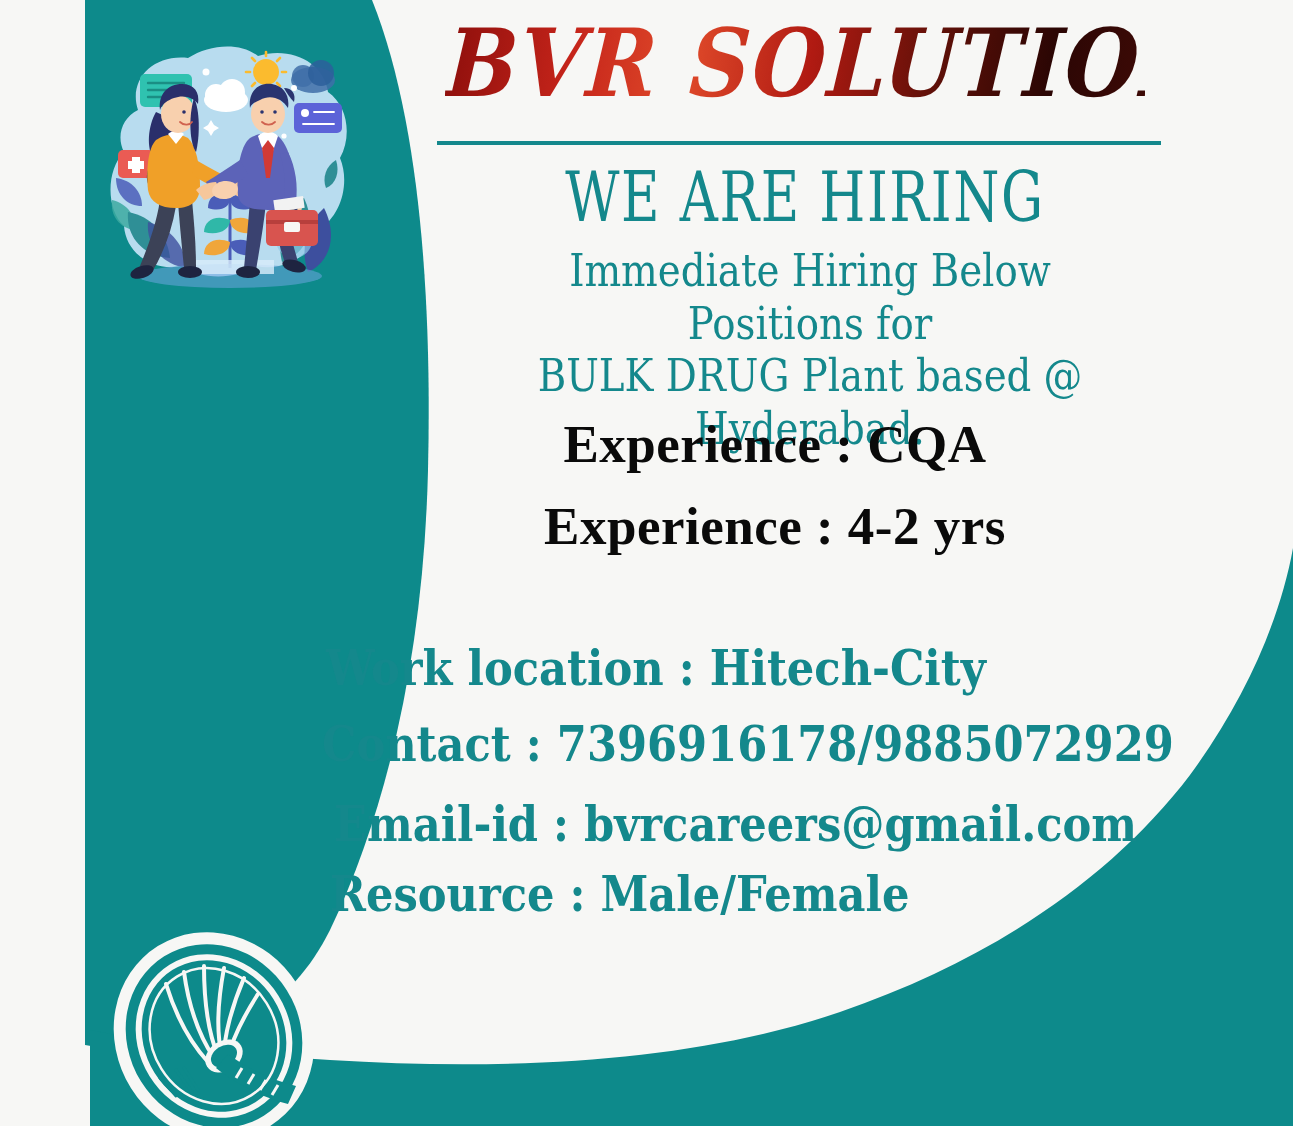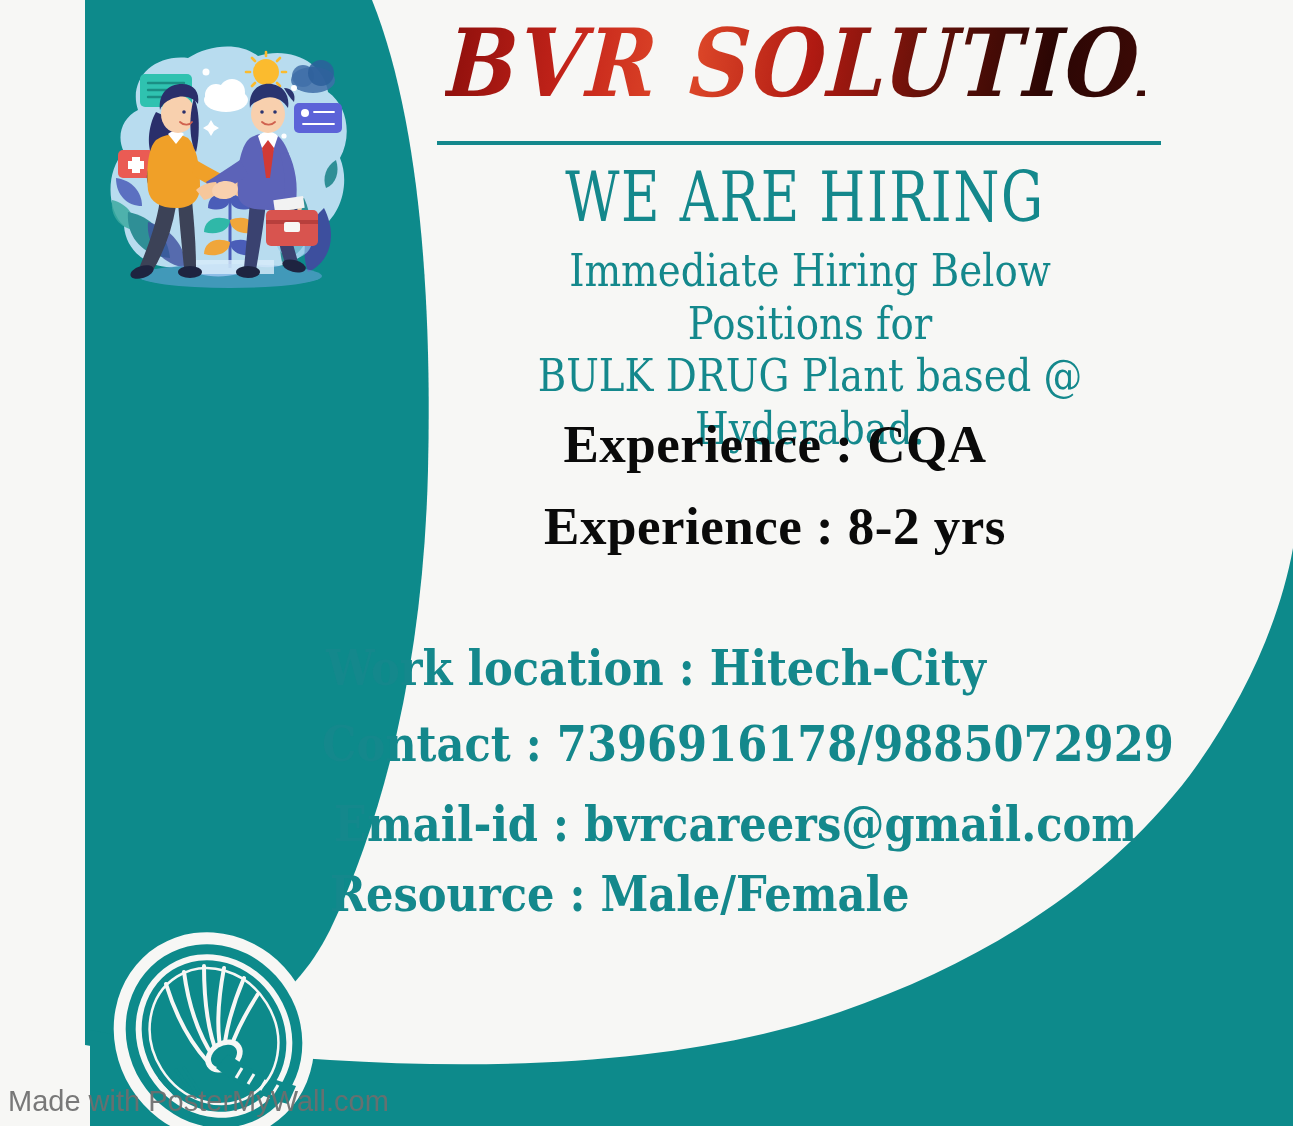--- a/index.html
+++ b/index.html
@@ -385,26 +385,25 @@
 
     <div id="hiring-heading">WE ARE HIRING</div>
 
     <div id="subtitle">
       <div>Immediate Hiring Below Positions for</div>
       <div>BULK DRUG Plant based @ Hyderabad.</div>
     </div>
 
     <div id="role-department" class="role-block">Experience : CQA</div>
 
-    <div id="role-experience" class="role-block">Experience : 8-2 yrs</div>
+    <div id="role-experience" class="role-block">Experience : 4-2 yrs</div>
 
     <div id="detail-location" class="detail-line">Work location : Hitech-City</div>
 
     <div id="detail-contact" class="detail-line">Contact : 7396916178/9885072929</div>
 
     <div id="detail-email" class="detail-line">Email-id : bvrcareers@gmail.com</div>
 
     <div id="detail-resource" class="detail-line">Resource : Male/Female</div>
 
-    <div id="watermark">Made with PosterMyWall.com</div>
   </div>
 
 </div>
 
 </body></html>

